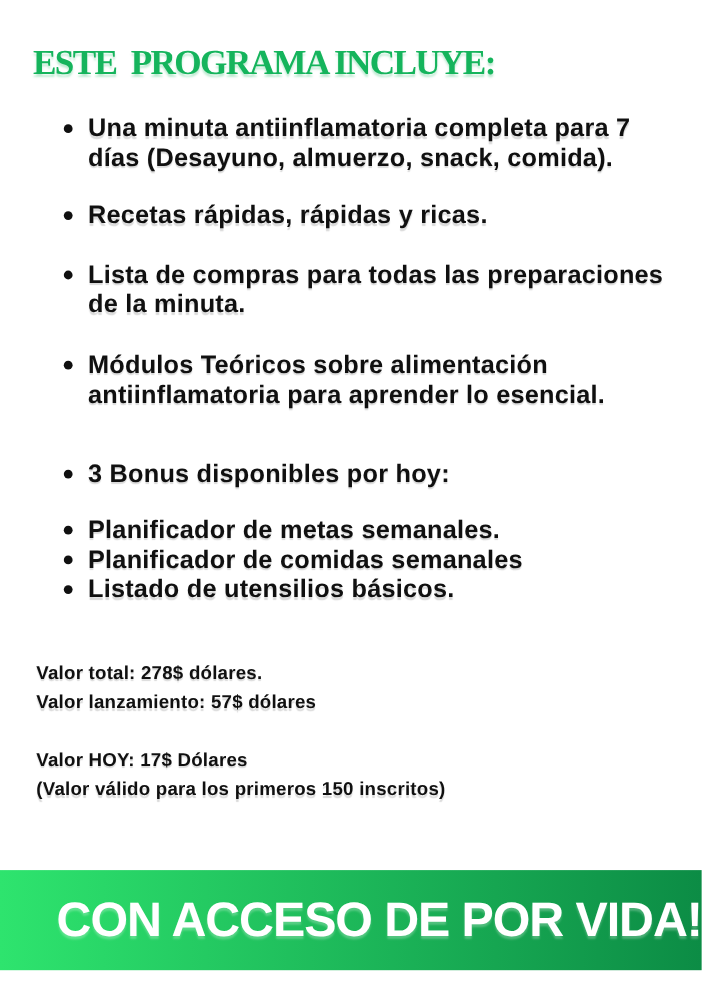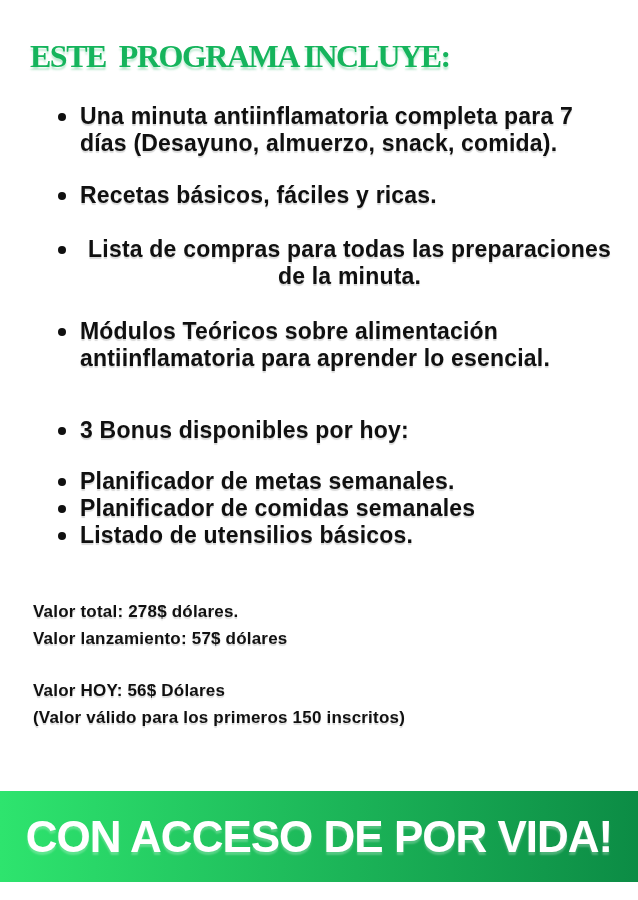--- a/index.html
+++ b/index.html
@@ -50,21 +50,21 @@
   .features li::before, .bonus-list li::before {
     content: "";
     position: absolute;
     left: 58px; top: 10px;
     width: 8px; height: 8px;
     border-radius: 50%;
     background: var(--ink);
   }
   .gap-a { margin-bottom: 25px; }
   .gap-b { margin-bottom: 27px; }
-  .gap-c { margin-bottom: 28px; text-align: center; }
+  .gap-c { margin-bottom: 28px; }
   .gap-d { margin-bottom: 45px; }
   .gap-e { margin-bottom: 24px; }
   .bonus-list {
     list-style: none;
     padding-right: 48px;
   }
   .pricing {
     margin: 49px 20px 0 33px;
     font-size: 17px;
     line-height: 27px;
@@ -74,55 +74,55 @@
   .pricing p { margin: 0; }
   .pricing .space-top-a { margin-top: 25px; }
   .pricing .space-top-b { }
   .banner {
     position: absolute;
     left: 0; top: 791px;
     width: 638px; height: 91px;
     background: linear-gradient(90deg, var(--banner-start) 0%, var(--banner-end) 100%);
     display: flex;
     align-items: center;
-    justify-content: center;
+    justify-content: flex-end;
   }
   .banner-text {
     color: var(--banner-ink);
     font-size: 44px;
     letter-spacing: -1px;
     white-space: pre;
     text-shadow: 0 3px 2px rgba(255,255,255,0.25);
   }
 </style>
 </head>
 <body>
 
 <div class="page">
 
   <h1 class="title">ESTE  PROGRAMA INCLUYE:</h1>
 
   <ul class="features">
     <li class="gap-a">Una minuta antiinflamatoria completa para 7 días (Desayuno, almuerzo, snack, comida).</li>
-    <li class="gap-b">Recetas básicos, fáciles y ricas.</li>
+    <li class="gap-b">Recetas rápidas, rápidas y ricas.</li>
     <li class="gap-c">Lista de compras para todas las preparaciones de la minuta.</li>
     <li class="gap-d">Módulos Teóricos sobre alimentación antiinflamatoria para aprender lo esencial.</li>
     <li class="gap-e">3 Bonus disponibles por hoy:</li>
   </ul>
 
   <ul class="bonus-list">
     <li>Planificador de metas semanales.</li>
     <li>Planificador de comidas semanales</li>
     <li>Listado de utensilios básicos.</li>
   </ul>
 
   <div class="pricing">
     <p>Valor total: 278$ dólares.</p>
     <p>Valor lanzamiento: 57$ dólares</p>
-    <p class="space-top-a">Valor HOY: 56$ Dólares</p>
+    <p class="space-top-a">Valor HOY: 17$ Dólares</p>
     <p class="space-top-b">(Valor válido para los primeros 150 inscritos)</p>
   </div>
 
   <div class="banner">
     <span class="banner-text">CON ACCESO DE POR VIDA!</span>
   </div>
 
 </div>
 
 </body></html>

